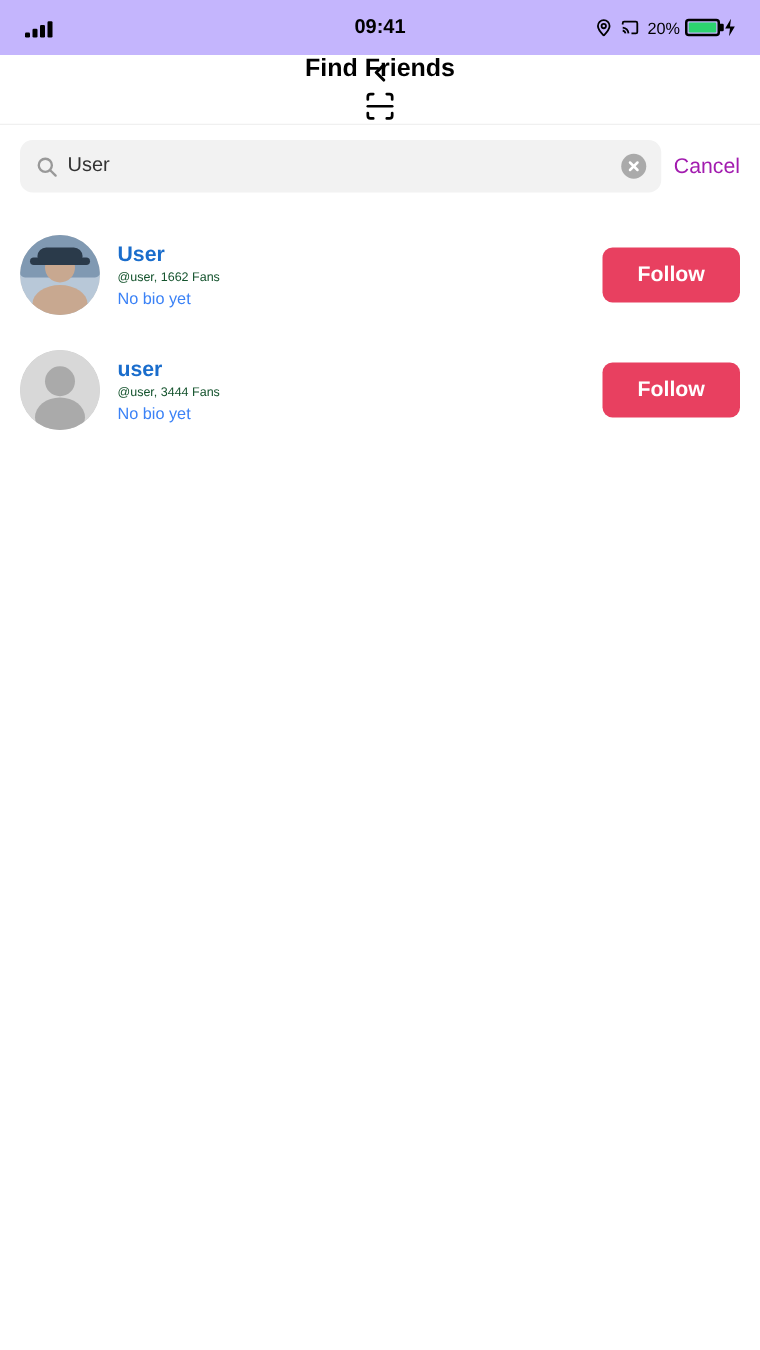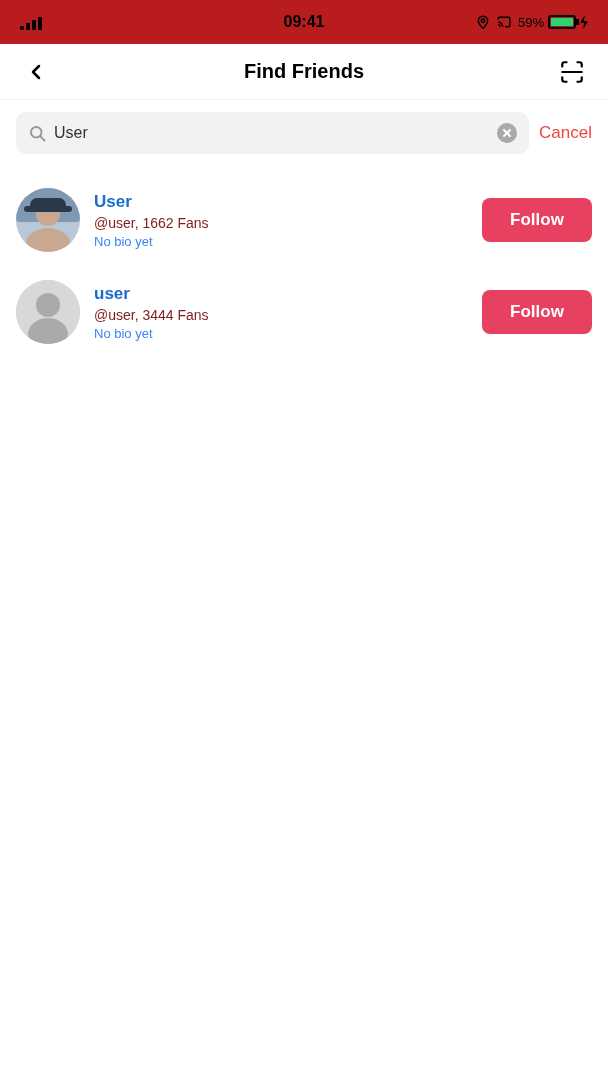--- a/index.html
+++ b/index.html
@@ -8,21 +8,21 @@
       width: 608px;
       min-height: 1080px;
       background: #ffffff;
       font-family: -apple-system, 'Helvetica Neue', Arial, sans-serif;
       overflow-x: hidden;
     }
 
     
     .status-bar {
       height: 44px;
-      background: #b91c1c;
+      background: #c4b5fd;
       display: flex;
       align-items: center;
       justify-content: space-between;
       padding: 0 20px;
     }
     .status-left {
       display: flex;
       align-items: center;
       gap: 4px;
     }
@@ -155,21 +155,21 @@
       background: #aaa;
       border-radius: 50%;
       display: flex;
       align-items: center;
       justify-content: center;
       cursor: pointer;
       flex-shrink: 0;
     }
     .cancel-btn {
       font-size: 17px;
-      color: #ef4444;
+      color: #a21caf;
       cursor: pointer;
       white-space: nowrap;
       font-weight: 400;
     }
 
     
     .user-list {
       padding: 8px 0;
     }
     .user-item {
@@ -192,22 +192,22 @@
     .user-info {
       flex: 1;
     }
     .user-name {
       font-size: 17px;
       font-weight: 600;
       color: #1a6dcc;
       margin-bottom: 3px;
     }
     .user-meta {
-      font-size: 14px;
-      color: #7f1d1d;
+      font-size: 10px;
+      color: #14532d;
       margin-bottom: 3px;
     }
     .user-bio {
       font-size: 13px;
       color: #3b82f6;
     }
     .follow-btn {
       background: #e84060;
       color: #ffffff;
       border: none;
@@ -239,33 +239,33 @@
     <svg width="14" height="14" viewBox="0 0 24 24" fill="none" stroke="#000" stroke-width="2.5">
       <circle cx="12" cy="10" r="3"></circle>
         <path d="M12 2a8 8 0 0 1 8 8c0 5-8 13-8 13S4 15 4 10a8 8 0 0 1 8-8z"></path>
     </svg>
 
     <svg width="16" height="14" viewBox="0 0 24 24" fill="none" stroke="#000" stroke-width="2.5">
       <path d="M2 16.1A5 5 0 0 1 5.9 20M2 12.05A9 9 0 0 1 9.95 20M2 8V6a2 2 0 0 1 2-2h16a2 2 0 0 1 2 2v12a2 2 0 0 1-2 2h-6"></path>
       <line x1="2" y1="20" x2="2.01" y2="20"></line>
     </svg>
     <div class="battery-container">
-      <span class="battery-pct">59%</span>
+      <span class="battery-pct">20%</span>
       <div class="battery-icon">
         <div class="battery-fill"></div>
       </div>
 
       <svg width="8" height="14" viewBox="0 0 10 18" fill="#000">
         <polygon points="6,0 0,10 5,10 4,18 10,8 5,8"></polygon>
       </svg>
     </div>
   </div>
 </div>
 
-<div class="header" style="position:relative;">
+<div class="header" style="position:relative;flex-direction:column;">
   <div class="back-btn">
     <svg width="24" height="24" viewBox="0 0 24 24" fill="none" stroke="#000" stroke-width="2.5" stroke-linecap="round" stroke-linejoin="round">
       <polyline points="15 18 9 12 15 6"></polyline>
     </svg>
   </div>
   <span class="header-title">Find Friends</span>
   <div class="scan-btn">
     <svg width="26" height="26" viewBox="0 0 24 24" fill="none" stroke="#000" stroke-width="2" stroke-linecap="round" stroke-linejoin="round">
       <path d="M3 7V5a2 2 0 0 1 2-2h2"></path>
       <path d="M17 3h2a2 2 0 0 1 2 2v2"></path>

